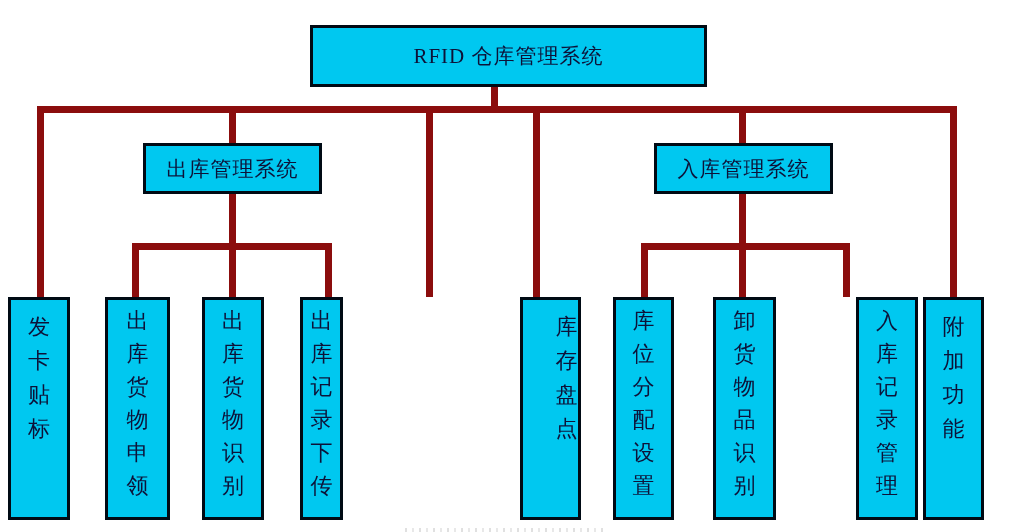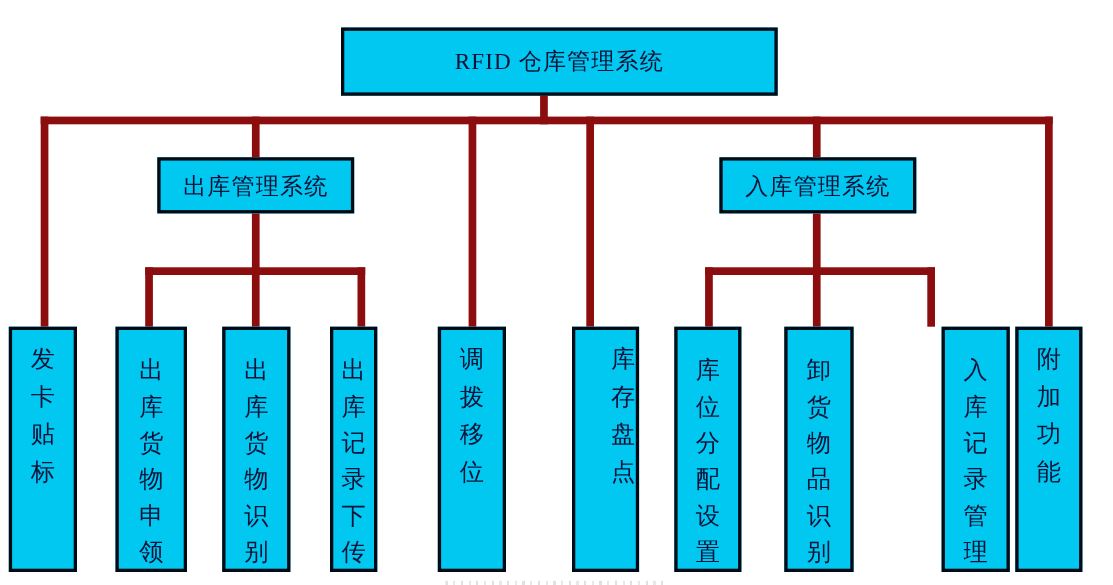--- a/index.html
+++ b/index.html
@@ -40,21 +40,21 @@
     display: block;
     width: 28px;
     margin: 0 auto;
     padding-top: 10px;
     font-size: 22px;
     line-height: 34px;
     text-align: center;
     word-break: break-all;
     color: #0d1238;
   }
-  .vtext.six { line-height: 33px; padding-top: 20px; }
+  .vtext.six { line-height: 33px; padding-top: 4px; }
   .conn {
     position: absolute;
     background: #8B0D0D;
   }
   .caption-remnant {
     position: absolute;
     left: 405px;
     top: 528px;
     width: 200px;
     height: 4px;
@@ -104,23 +104,20 @@
   </div>
   <div class="node leaf" style="left:105px; width:65px;">
     <span class="vtext six">出库货物申领</span>
   </div>
   <div class="node leaf" style="left:202px; width:62px;">
     <span class="vtext six">出库货物识别</span>
   </div>
   <div class="node leaf" style="left:300px; width:43px;">
     <span class="vtext six">出库记录下传</span>
   </div>
-  <div class="node leaf" style="left:398px; width:62px;">
-    <span class="vtext">调拨移位</span>
-  </div>
   <div class="node leaf" style="left:520px; width:61px;padding-left:32px;">
     <span class="vtext">库存盘点</span>
   </div>
   <div class="node leaf" style="left:713px; width:63px;">
     <span class="vtext six">卸货物品识别</span>
   </div>
   <div class="node leaf" style="left:613px; width:61px;">
     <span class="vtext six">库位分配设置</span>
   </div>
   <div class="node leaf" style="left:856px; width:62px;">

